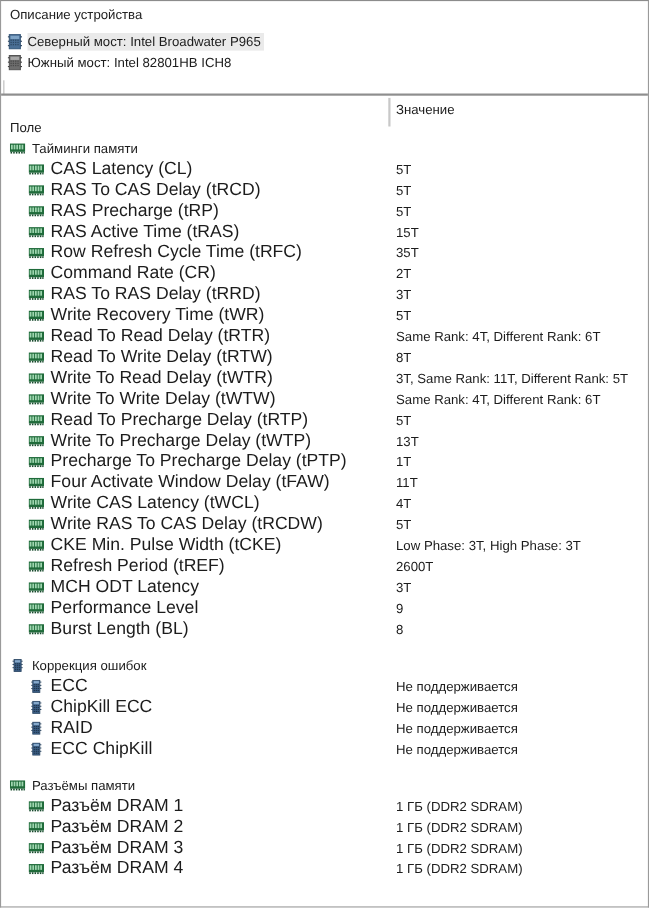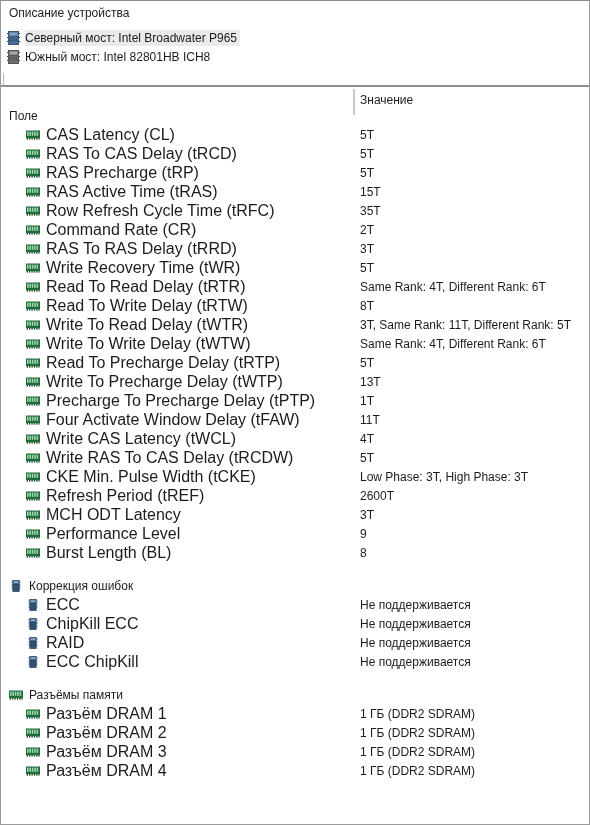--- a/index.html
+++ b/index.html
@@ -253,20 +253,43 @@
   <div class="hdr-divider"></div>
 
   <div class="col-header">
     <span class="col-field">Поле</span>
     <span class="col-value">Значение</span>
   </div>
   <div class="col-sep"></div>
 
   <div class="tree" id="tree">
       <div class="grp">
+        <div class="row group">
+          <span style="display: flex;">
+            <svg class="ico ram-ico" viewBox="0 0 14 10">
+              <rect x="0" y="0.5" width="14" height="7.5" fill="#1f6b3a"></rect>
+              <g fill="#9fd6b0">
+                <rect x="1" y="1.6" width="1.6" height="4.2"></rect>
+                <rect x="3.4" y="1.6" width="1.6" height="4.2"></rect>
+                <rect x="5.8" y="1.6" width="1.6" height="4.2"></rect>
+                <rect x="8.2" y="1.6" width="1.6" height="4.2"></rect>
+                <rect x="10.6" y="1.6" width="1.6" height="4.2"></rect>
+              </g>
+              <g fill="#14492a">
+                <rect x="0.6" y="8" width="1.4" height="1.6"></rect>
+                <rect x="3" y="8" width="1.4" height="1.6"></rect>
+                <rect x="5.4" y="8" width="1.4" height="1.6"></rect>
+                <rect x="7.8" y="8" width="1.4" height="1.6"></rect>
+                <rect x="10.2" y="8" width="1.4" height="1.6"></rect>
+                <rect x="12.4" y="8" width="1.2" height="1.6"></rect>
+              </g>
+            </svg>
+          </span>
+          <span class="label">Тайминги памяти</span>
+        </div>
         <div class="row child">
           <span style="display: flex;">
             <svg class="ico ram-ico" viewBox="0 0 14 10">
               <rect x="0" y="0.5" width="14" height="7.5" fill="#1f6b3a"></rect>
               <g fill="#9fd6b0">
                 <rect x="1" y="1.6" width="1.6" height="4.2"></rect>
                 <rect x="3.4" y="1.6" width="1.6" height="4.2"></rect>
                 <rect x="5.8" y="1.6" width="1.6" height="4.2"></rect>
                 <rect x="8.2" y="1.6" width="1.6" height="4.2"></rect>
                 <rect x="10.6" y="1.6" width="1.6" height="4.2"></rect>

